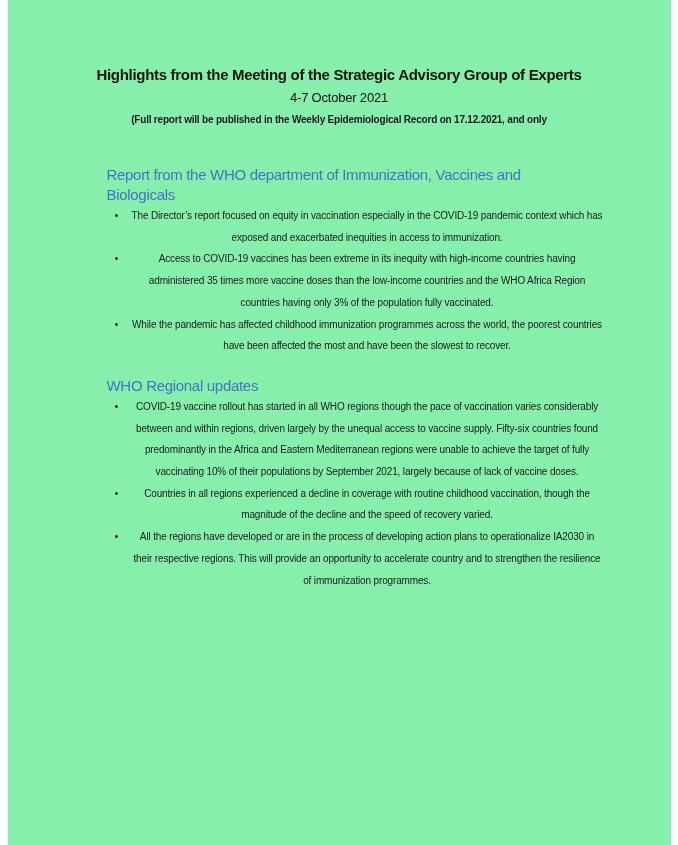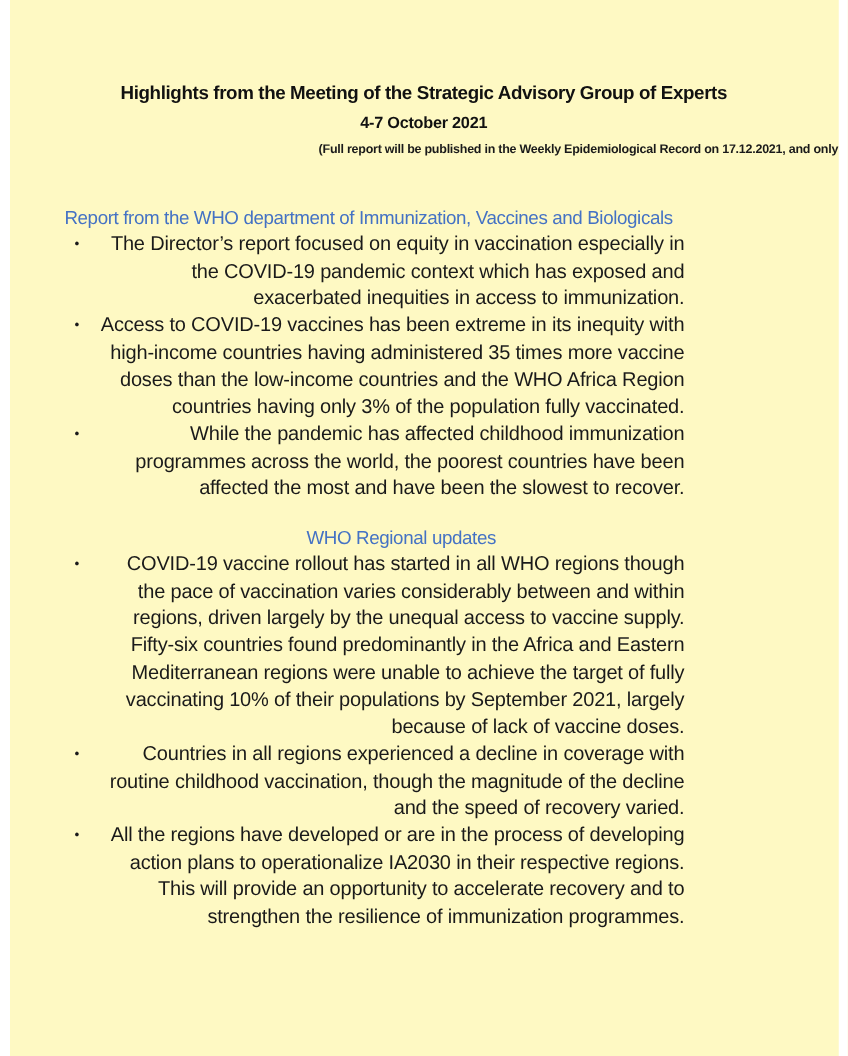--- a/index.html
+++ b/index.html
@@ -7,80 +7,79 @@
   body {
     font-family: "Liberation Sans", sans-serif;
     color: #1a1a1a;
     -webkit-font-smoothing: antialiased;
   }
   .page {
     position: relative;
     width: 663px;
     height: 845px;
     margin: 0 auto;
-    background: #fef9c3;
+    background: #86efac;
     overflow: hidden;
   }
 
   
   .title-block {
     padding-top: 64px;
     text-align: center;
   }
   .title-line {
     font-size: 15px;
     font-weight: 700;
     line-height: 22px;
     letter-spacing: -0.3px;
     color: #111111;
   }
   .date-line {
     margin-top: 2px;
     font-size: 13px;
-    font-weight: 700;
+    font-weight: 400;
     line-height: 19px;
     letter-spacing: -0.2px;
     color: #111111;
   }
   .pub-note {
     margin-top: 5px;
     font-size: 10px;
     font-weight: 700;
     line-height: 16px;
     letter-spacing: -0.2px;
     color: #1a1a1a;
-    text-align: right;
   }
 
   
-  .section { margin-left: 44px; margin-right: 80px; }
+  .section { margin-left: 99px; margin-right: 80px; }
   .section-first { margin-top: 37px; }
   .section-heading {
     font-size: 15px;
     font-weight: 400;
     line-height: 20px;
     letter-spacing: -0.3px;
     color: #4472c4;
   }
-  .section + .section .section-heading { margin-top: 19px; text-align: center; }
+  .section + .section .section-heading { margin-top: 19px; }
 
   .bullet-list {
     list-style: none;
     margin-top: 0;
     padding-left: 25px;
     width: 496px;
   }
   .bullet-item {
     position: relative;
-    font-size: 16px;
+    font-size: 10px;
     font-weight: 400;
     line-height: 21.7px;
     letter-spacing: -0.15px;
     color: #1a1a1a;
-    text-align: right;
+    text-align: center;
   }
   .bullet-item::before {
     content: "\2022";
     position: absolute;
     left: -17px;
     top: 0;
     font-size: 11px;
     color: #1a1a1a;
   }
 </style>
@@ -104,17 +103,17 @@
       <li class="bullet-item">Access to COVID-19 vaccines has been extreme in its inequity with high-income countries having administered 35 times more vaccine doses than the low-income countries and the WHO Africa Region countries having only 3% of the population fully vaccinated.</li>
       <li class="bullet-item">While the pandemic has affected childhood immunization programmes across the world, the poorest countries have been affected the most and have been the slowest to recover.</li>
     </ul>
   </section>
 
   <section class="section">
     <h2 class="section-heading">WHO Regional updates</h2>
     <ul class="bullet-list">
       <li class="bullet-item">COVID-19 vaccine rollout has started in all WHO regions though the pace of vaccination varies considerably between and within regions, driven largely by the unequal access to vaccine supply. Fifty-six countries found predominantly in the Africa and Eastern Mediterranean regions were unable to achieve the target of fully vaccinating 10% of their populations by September 2021, largely because of lack of vaccine doses.</li>
       <li class="bullet-item">Countries in all regions experienced a decline in coverage with routine childhood vaccination, though the magnitude of the decline and the speed of recovery varied.</li>
-      <li class="bullet-item">All the regions have developed or are in the process of developing action plans to operationalize IA2030 in their respective regions. This will provide an opportunity to accelerate recovery and to strengthen the resilience of immunization programmes.</li>
+      <li class="bullet-item">All the regions have developed or are in the process of developing action plans to operationalize IA2030 in their respective regions. This will provide an opportunity to accelerate country and to strengthen the resilience of immunization programmes.</li>
     </ul>
   </section>
 
 </div>
 
 </body></html>

